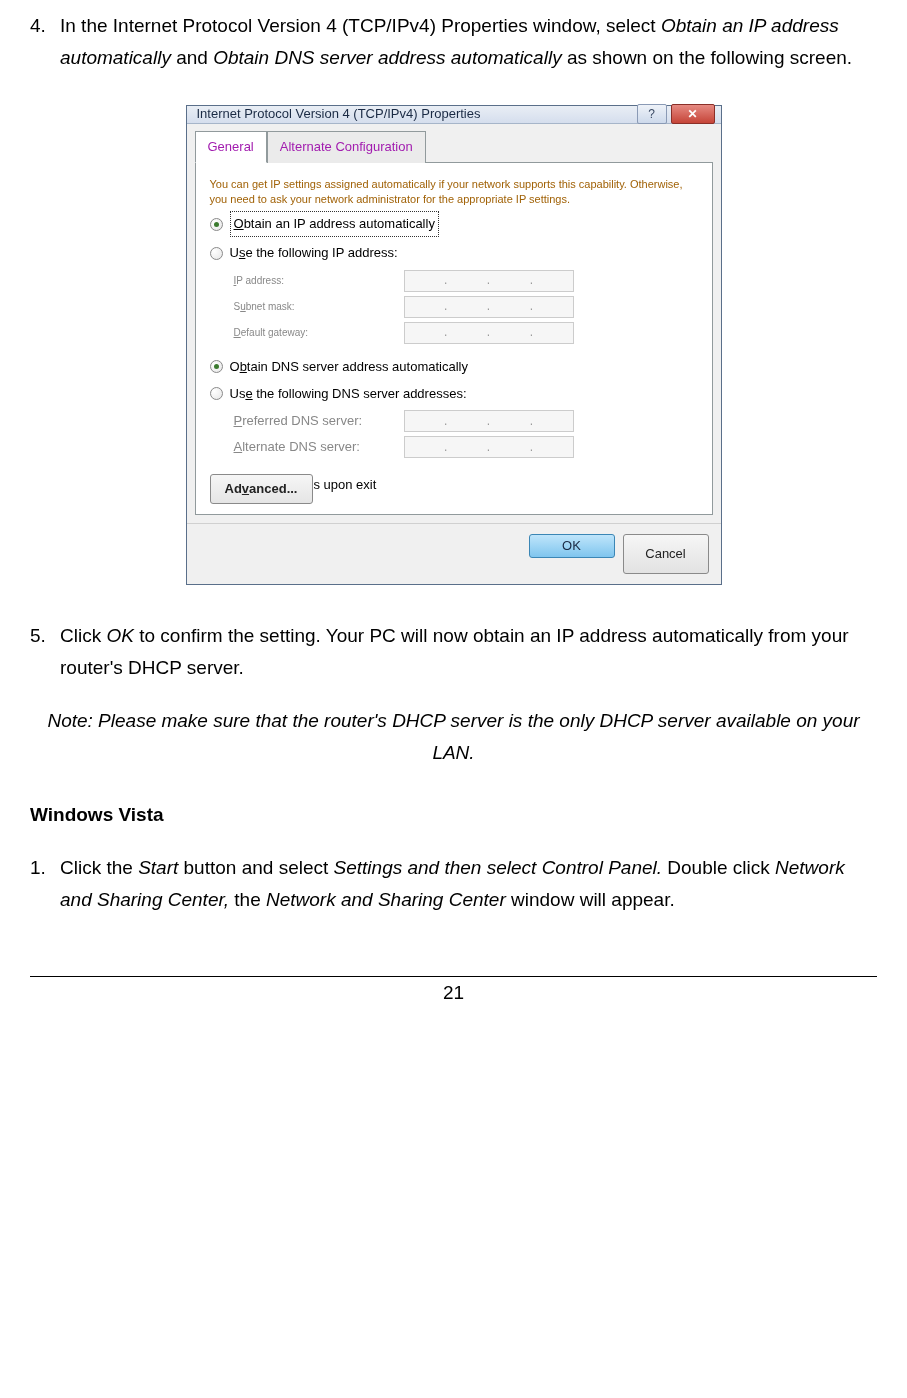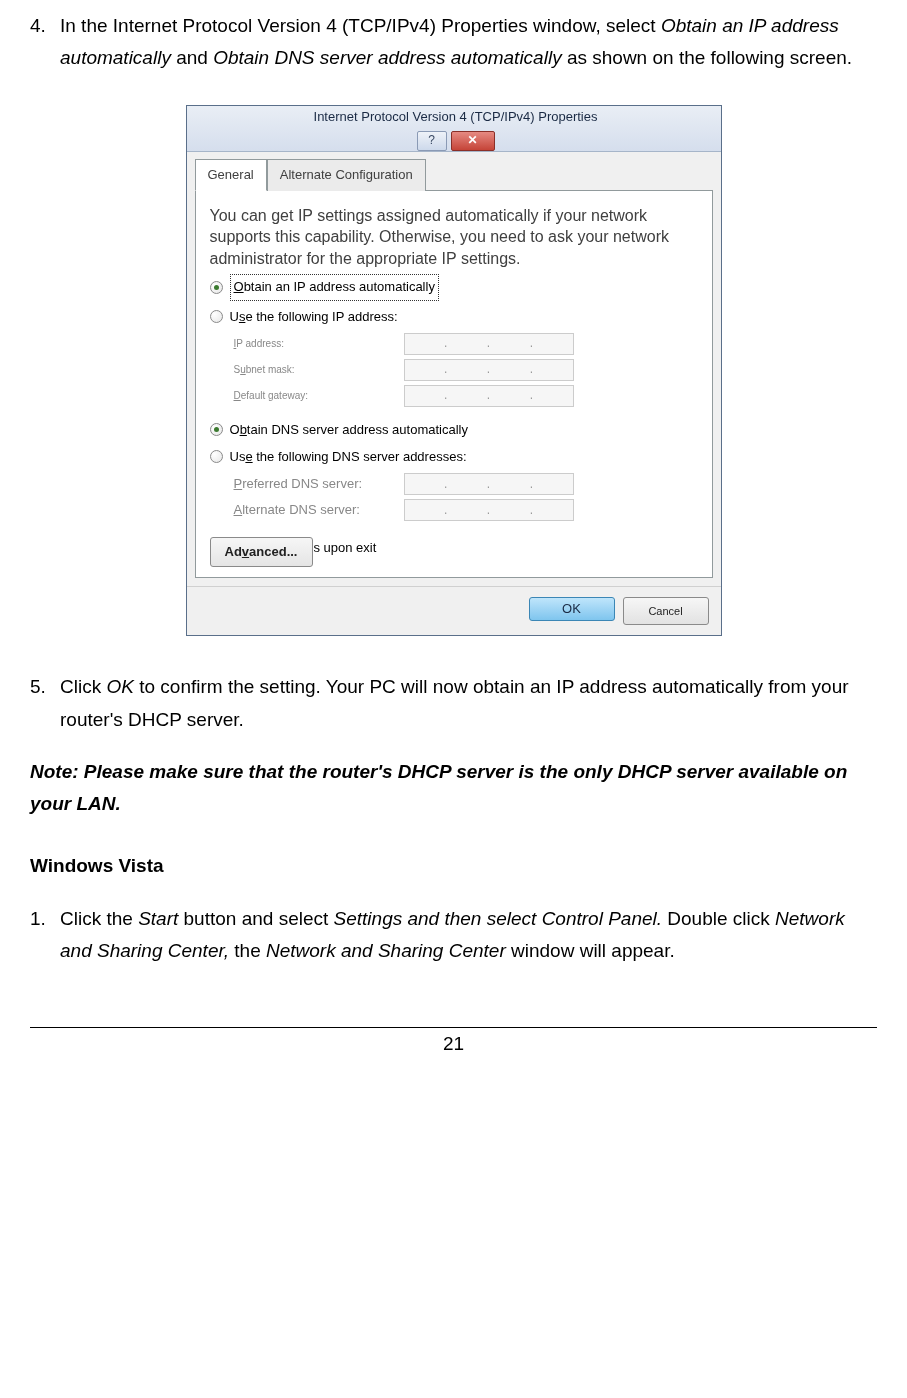--- a/index.html
+++ b/index.html
@@ -20,25 +20,24 @@
     .dialog {
       width: 536px;
       border: 1px solid #5a6f8a;
       background: #f0f0f0;
       font-family: 'Segoe UI', Tahoma, sans-serif;
       font-size: 13px;
     }
     .titlebar {
       background: linear-gradient(to bottom, #e9eef5, #d5deed);
       border-bottom: 1px solid #a6b5c9;
-      height: 46px;
+      height: 18px;
       display: flex;
       align-items: center;
       padding: 0 6px 0 10px;
-      flex-direction: column;
     }
     .titlebar-text { flex: 1; color: #1a2a44; font-size: 13px; }
     .titlebar-buttons { display: flex; gap: 4px; }
     .help-btn {
       width: 30px; height: 20px;
       background: linear-gradient(to bottom, #eef2f8, #cdd9eb);
       border: 1px solid #8a9ab5;
       border-radius: 2px;
       display: flex; align-items: center; justify-content: center;
       font-size: 12px; color: #3a4a64;
@@ -57,31 +56,31 @@
       display: flex;
     }
     .tab {
       padding: 4px 12px;
       border: 1px solid #919a9c;
       border-bottom: none;
       background: #f4f4f4;
       font-size: 13px;
       position: relative;
       top: 1px;
-      color: #404040;
+      color: #a21caf;
     }
     .tab.active { background: #fff; border-bottom: 1px solid #fff; z-index: 2; }
     .tab:not(.active) { background: #ebebeb; }
     .tab-panel {
       margin: 0 8px 8px 8px;
       border: 1px solid #919a9c;
       background: #fff;
       padding: 14px 14px 10px 14px;
     }
-    .desc-text { font-size: 16px; color: #404040; line-height: 1.35; margin-bottom: 3px; }
+    .desc-text { font-size: 11px; color: #a16207; line-height: 1.35; margin-bottom: 3px; }
     .radio-row { display: flex; align-items: center; gap: 7px; margin: 5px 0; font-size: 13px; }
     .radio {
       width: 13px; height: 13px; border-radius: 50%;
       border: 1px solid #8a8a8a;
       background: radial-gradient(circle at 30% 30%, #fff, #e6e6e6);
       display: flex; align-items: center; justify-content: center;
       flex-shrink: 0;
     }
     .radio.checked::after {
       content: ''; width: 5px; height: 5px; border-radius: 50%;
@@ -122,28 +121,28 @@
     }
     .ok-btn {
       width: 86px; height: 24px;
       background: linear-gradient(to bottom, #bfe5fb, #7fc5ee);
       border: 1px solid #3b86b5;
       border-radius: 3px;
       font-size: 13px; color: #1a2a44;
       display: flex; align-items: center; justify-content: center;
     }
     .cancel-btn {
-      width: 86px; height: 28px;
+      width: 86px; height: 40px;
       background: linear-gradient(to bottom, #f6f6f6, #e2e2e2);
       border: 1px solid #8a8a8a;
       border-radius: 3px;
-      font-size: 11px; color: #222;
-      display: flex; align-items: center; justify-content: center;
-    }
-    .note-text { font-weight: bold; font-style: italic; margin: 20px 0 30px; line-height: 1.7; }
+      font-size: 13px; color: #222;
+      display: flex; align-items: center; justify-content: center;
+    }
+    .note-text { font-weight: normal; font-style: italic; margin: 20px 0 30px; line-height: 1.7; text-align: center; }
     .section-title { font-weight: bold; margin: 30px 0 20px; }
     .page-footer {
       margin-top: 60px;
       border-top: 1px solid #000;
       text-align: center;
       font-size: 19px;
     }
     .underline { text-decoration: underline; }
   </style>
 </head>

